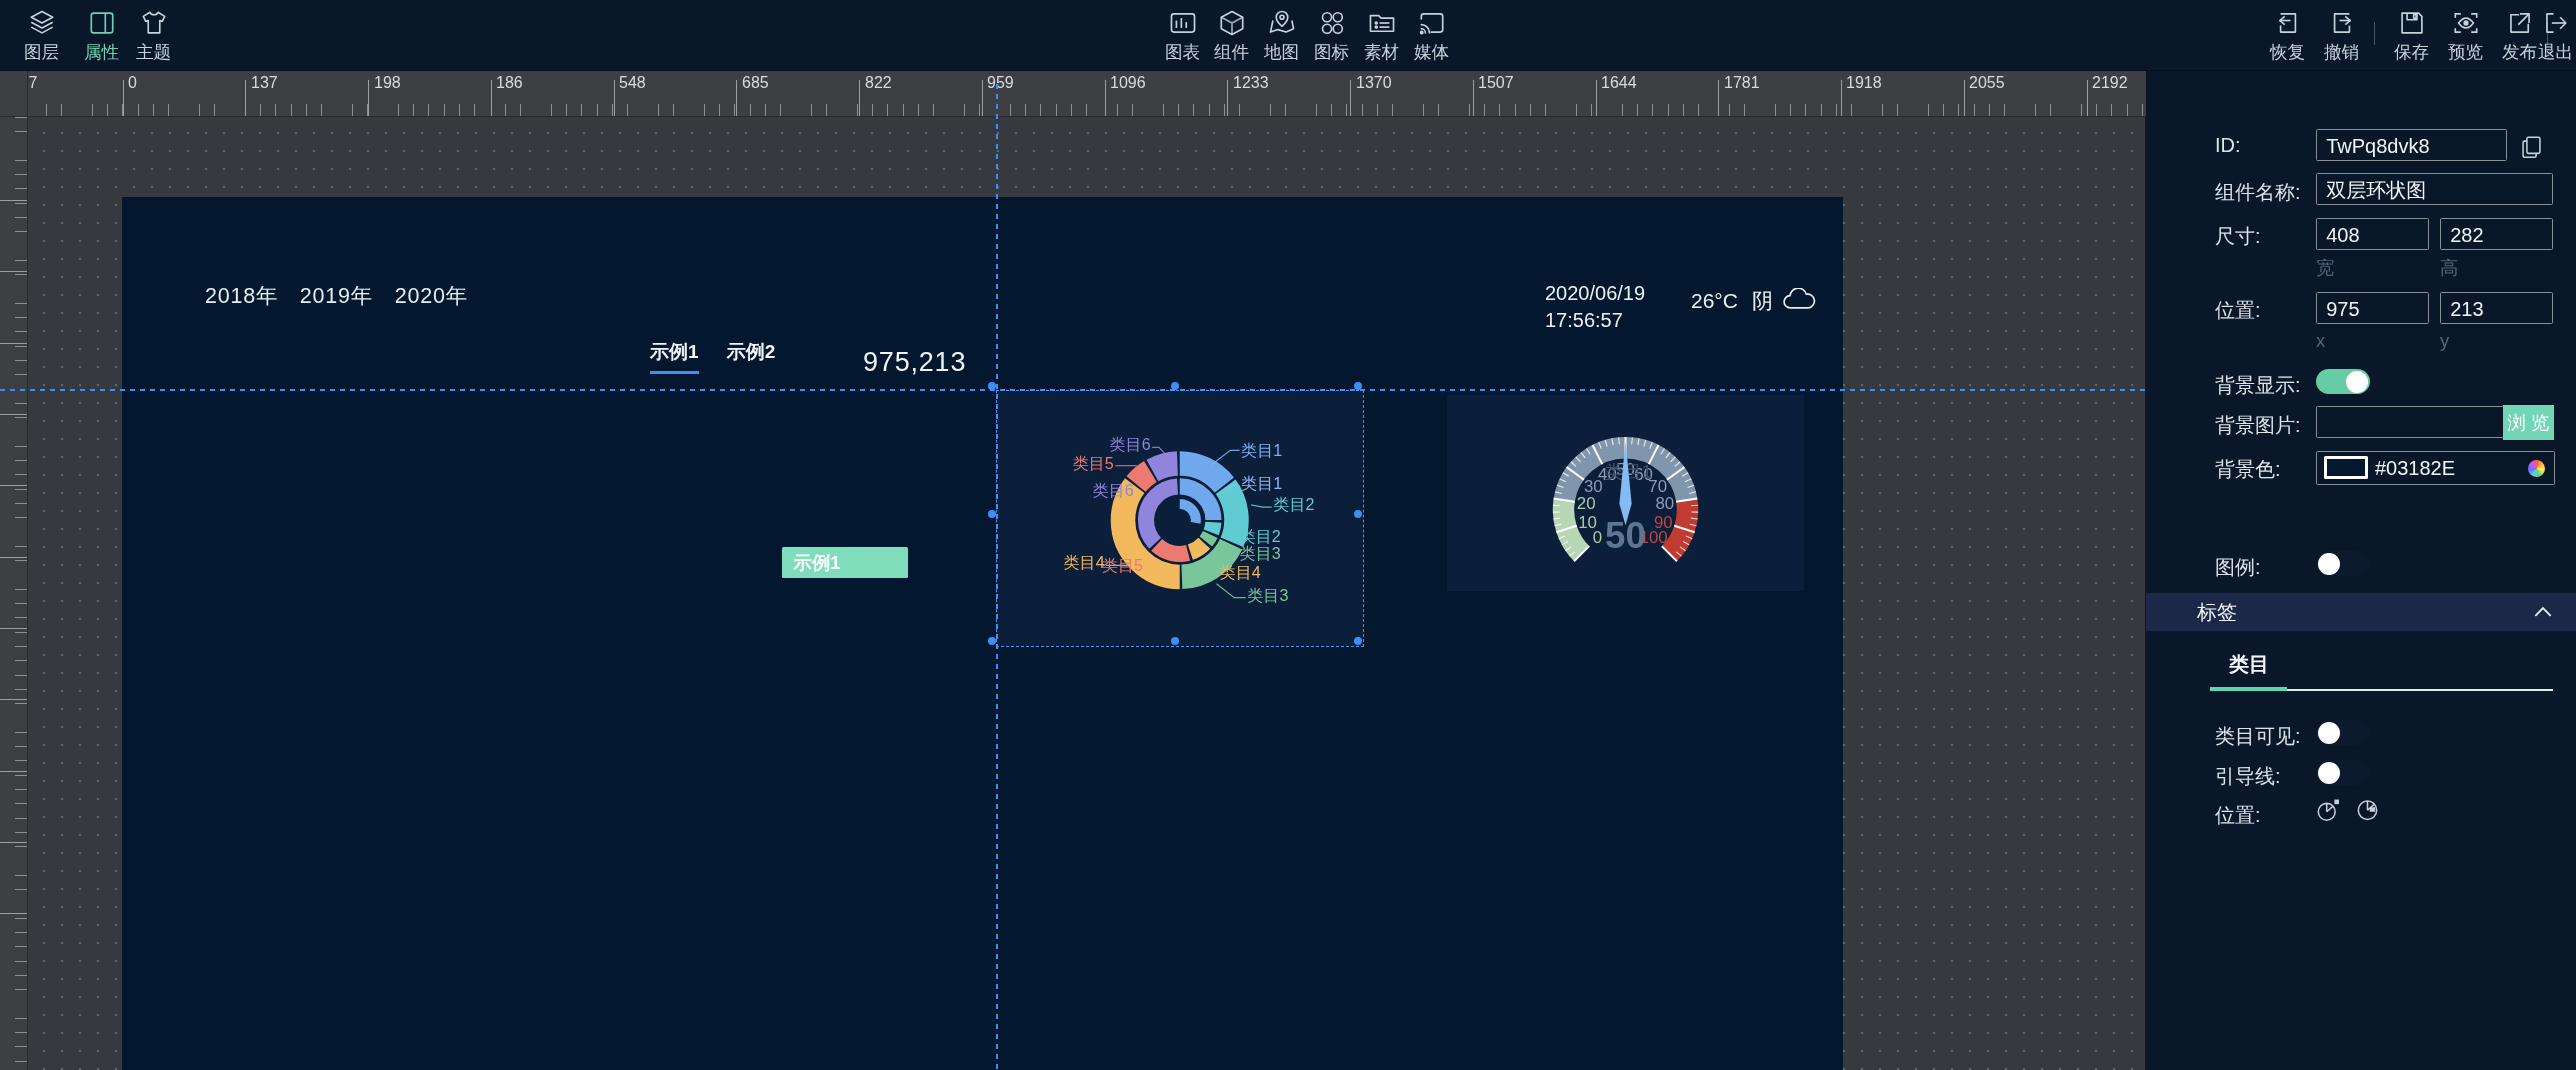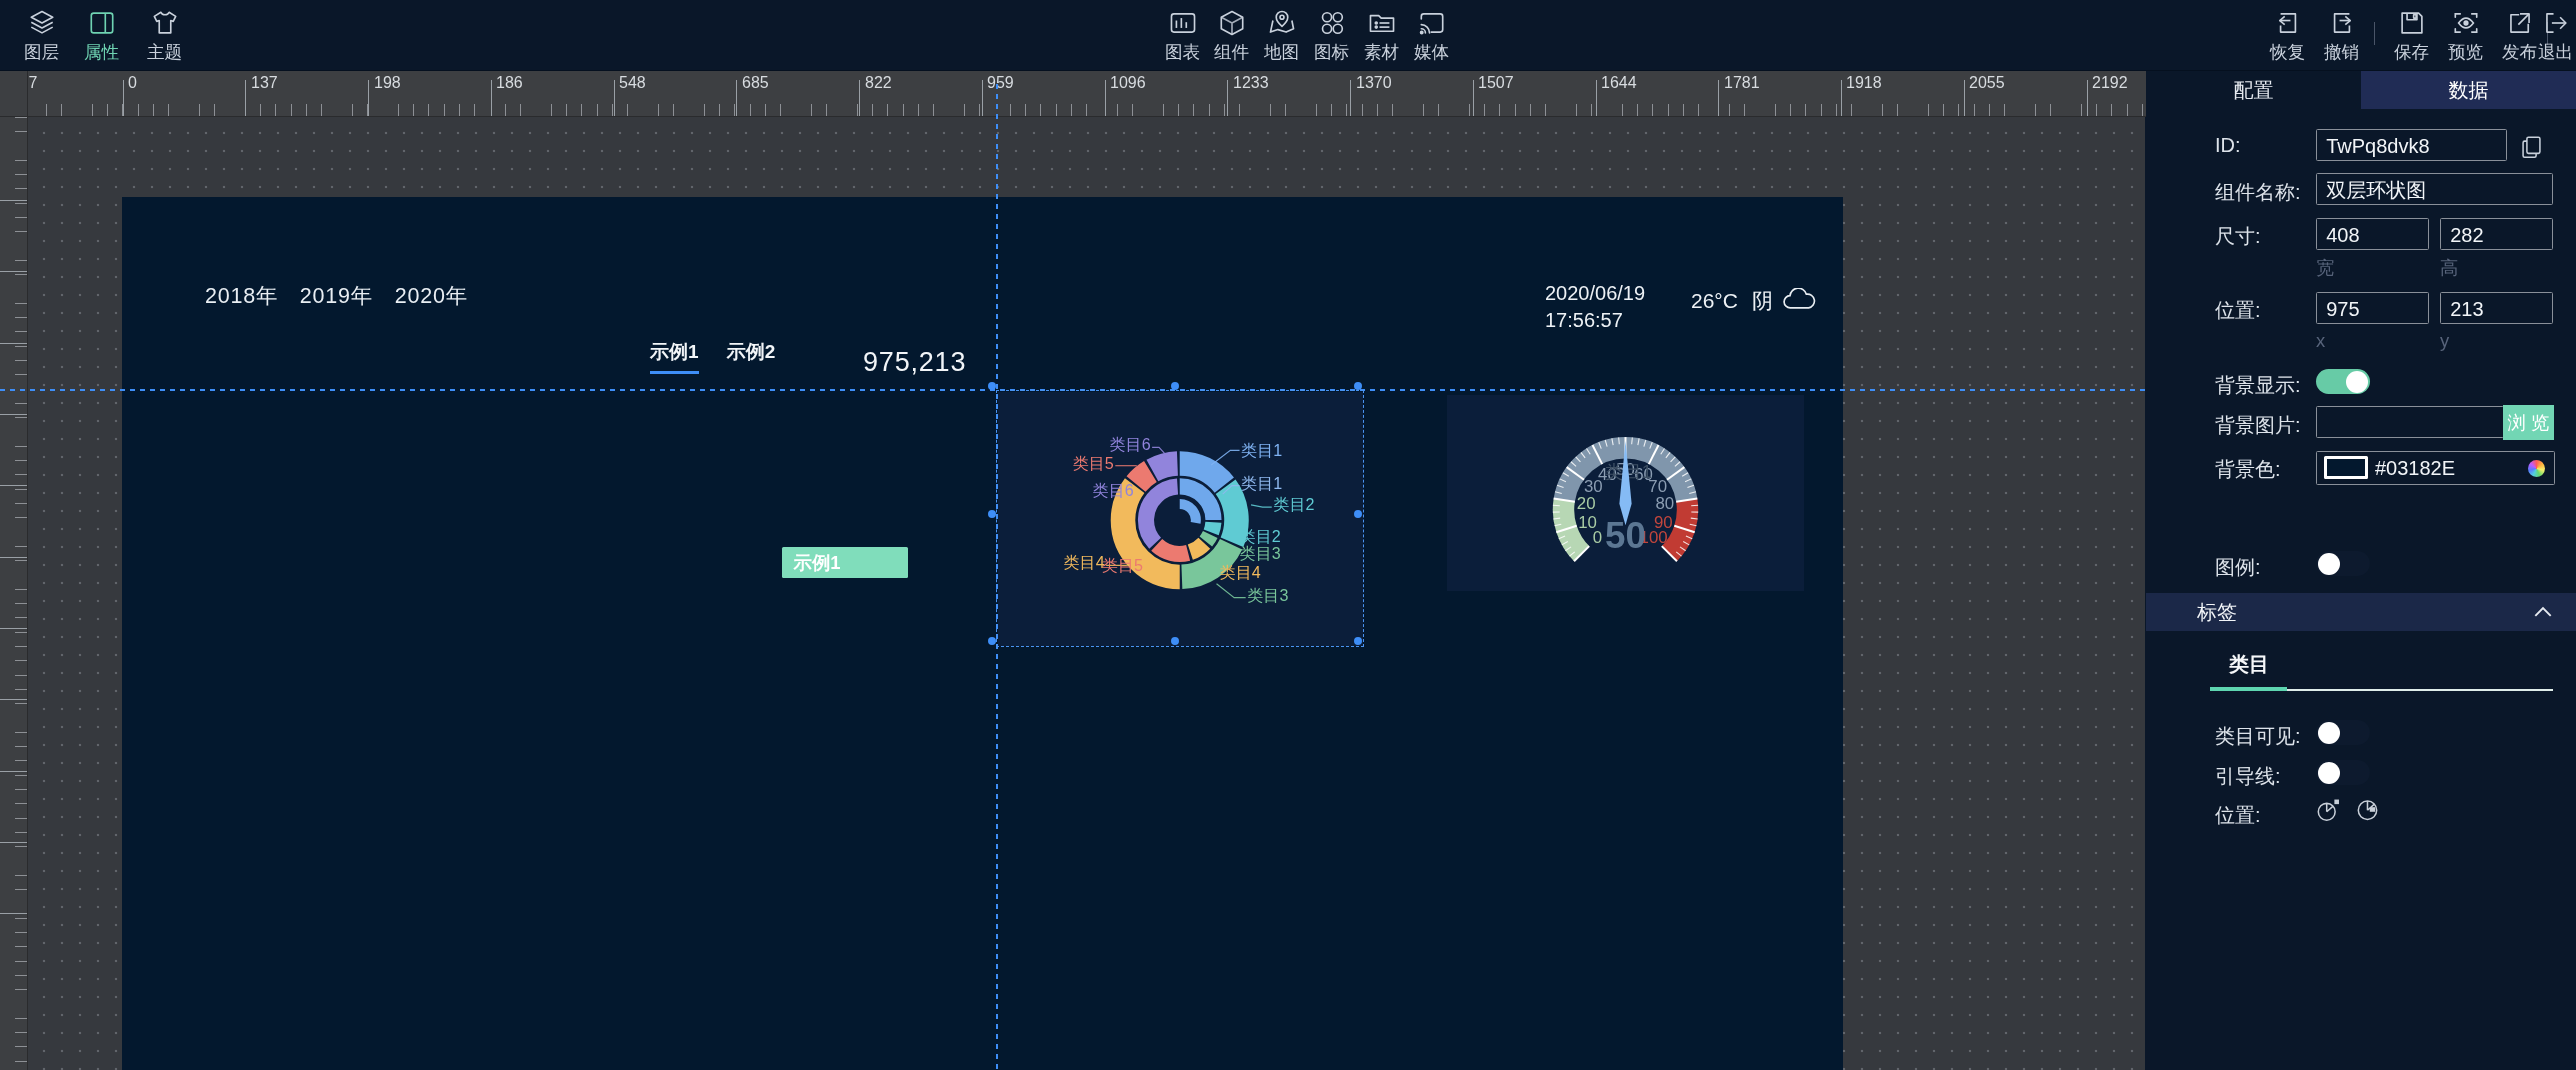--- a/index.html
+++ b/index.html
@@ -104,21 +104,21 @@
     </div>
     <div class="tool active" style="left:74px">
       <span class="ticon">
         <svg width="28" height="28" viewBox="0 0 34 34" fill="none" stroke="currentColor" stroke-width="2">
             <rect x="4" y="5" width="26" height="24" rx="3"></rect>
             <line x1="21" y1="5" x2="21" y2="29"></line>
           </svg>
       </span>
       <span class="tlabel">属性</span>
     </div>
-    <div class="tool" style="left:137px">
+    <div class="tool" style="left:126px">
       <span class="ticon">
         <svg width="28" height="28" viewBox="0 0 34 34" fill="none" stroke="currentColor" stroke-width="2" stroke-linejoin="round">
             <path d="M12 4c1 2 3 3 5 3s4-1 5-3l8 5-3 6-3-1v15H10V14l-3 1-3-6z"></path>
           </svg>
       </span>
       <span class="tlabel">主题</span>
     </div>
 
     <div class="tool" style="left:1155px">
       <span class="ticon">
@@ -462,24 +462,20 @@
       <div class="handle" style="left: calc(50% - 8.8px); top: calc(0% - 8.8px);"></div>
       <div class="handle" style="left: calc(100% - 8.8px); top: calc(0% - 8.8px);"></div>
       <div class="handle" style="left: calc(0% - 8.8px); top: calc(50% - 8.8px);"></div>
       <div class="handle" style="left: calc(100% - 8.8px); top: calc(50% - 8.8px);"></div>
       <div class="handle" style="left: calc(0% - 8.8px); top: calc(100% - 8.8px);"></div>
       <div class="handle" style="left: calc(50% - 8.8px); top: calc(100% - 8.8px);"></div>
       <div class="handle" style="left: calc(100% - 8.8px); top: calc(100% - 8.8px);"></div>
     </div>
 
   <div class="rpanel">
-    <div class="ptabs">
-      <div class="ptab">配置</div>
-      <div class="ptab active">数据</div>
-    </div>
 
     <div class="flabel" style="top:63px">ID:</div>
     <div class="finput" style="left:170px;top:58px;width:191px;">TwPq8dvk8</div>
     <span style="position:absolute;left:374px;top:64px;">
       <svg width="23" height="24.5" viewBox="0 0 30 32" fill="none" stroke="#C9D1DC" stroke-width="2">
           <rect x="9" y="3" width="17" height="21" rx="2"></rect>
           <path d="M9 8H6a2 2 0 0 0-2 2v17a2 2 0 0 0 2 2h13a2 2 0 0 0 2-2v-3"></path>
         </svg>
     </span>
 

